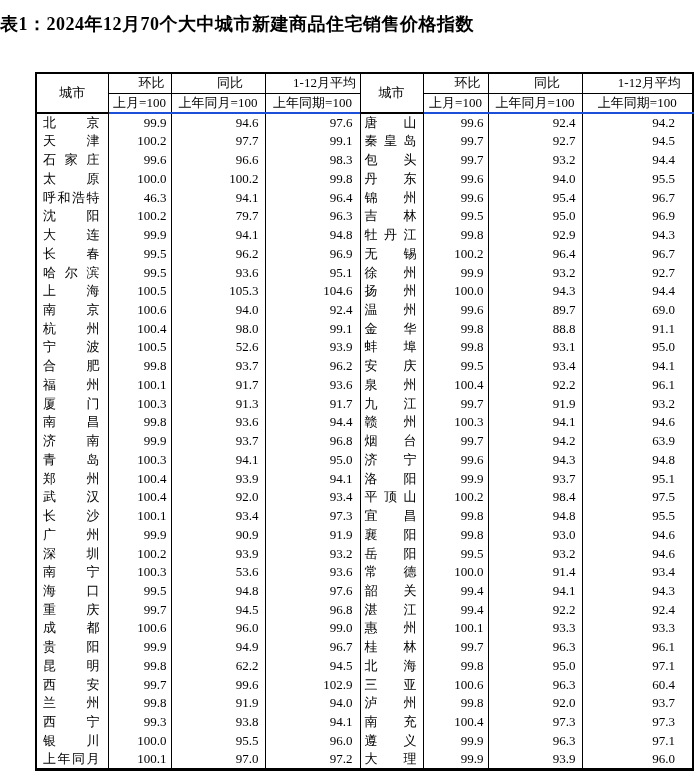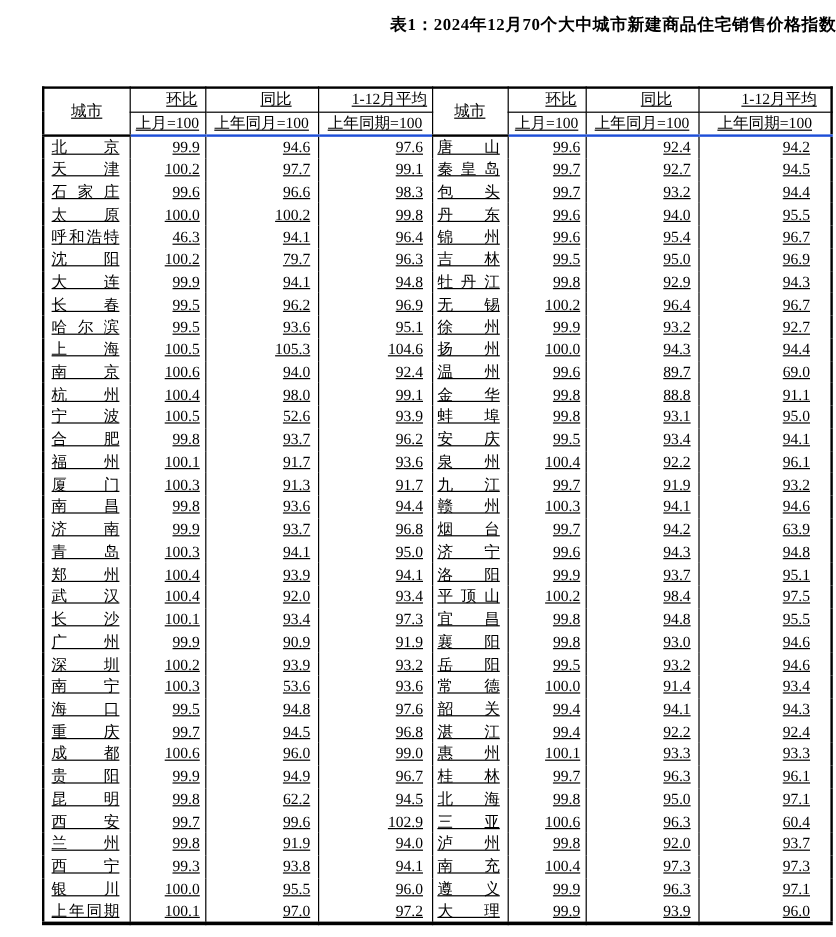--- a/index.html
+++ b/index.html
@@ -8,35 +8,34 @@
     width: 697px; height: 781px;
     font-family: "Liberation Serif", "DejaVu Serif", serif;
     color: #000;
     position: relative;
     overflow: hidden;
   }
   .page-title {
     position: absolute;
     top: 12px; left: 0;
     width: 697px;
-    text-align: right;
-    font-size: 14px;
+    text-align: left;
+    font-size: 18px;
     font-weight: bold;
     letter-spacing: 0.5px;
     color: #000;
   }
   table.price-table {
     position: absolute;
     top: 72px; left: 35px;
     width: 657px; height: 696px;
     border-collapse: collapse;
     table-layout: fixed;
     font-size: 13px;
     color: #000;
-    text-decoration: underline;
   }
   .price-table th, .price-table td {
     border-left: 1px solid #000;
     border-right: 1px solid #000;
     font-weight: normal;
     overflow: hidden;
     white-space: nowrap;
   }
   
   .price-table { border: 2px solid #000; border-bottom-width: 3px; }
@@ -436,21 +435,21 @@
     <td class="city">银川</td>
     <td class="num num-mom">100.0</td>
     <td class="num">95.5</td>
     <td class="num num-avg-l">96.0</td>
     <td class="city city-r">遵义</td>
     <td class="num num-mom">99.9</td>
     <td class="num">96.3</td>
     <td class="num num-avg-r">97.1</td>
   </tr>
       <tr>
-    <td class="city">上年同期</td>
+    <td class="city">上年同月</td>
     <td class="num num-mom">100.1</td>
     <td class="num">97.0</td>
     <td class="num num-avg-l">97.2</td>
     <td class="city city-r">大理</td>
     <td class="num num-mom">99.9</td>
     <td class="num">93.9</td>
     <td class="num num-avg-r">96.0</td>
   </tr>
     </tbody>
 </table>

